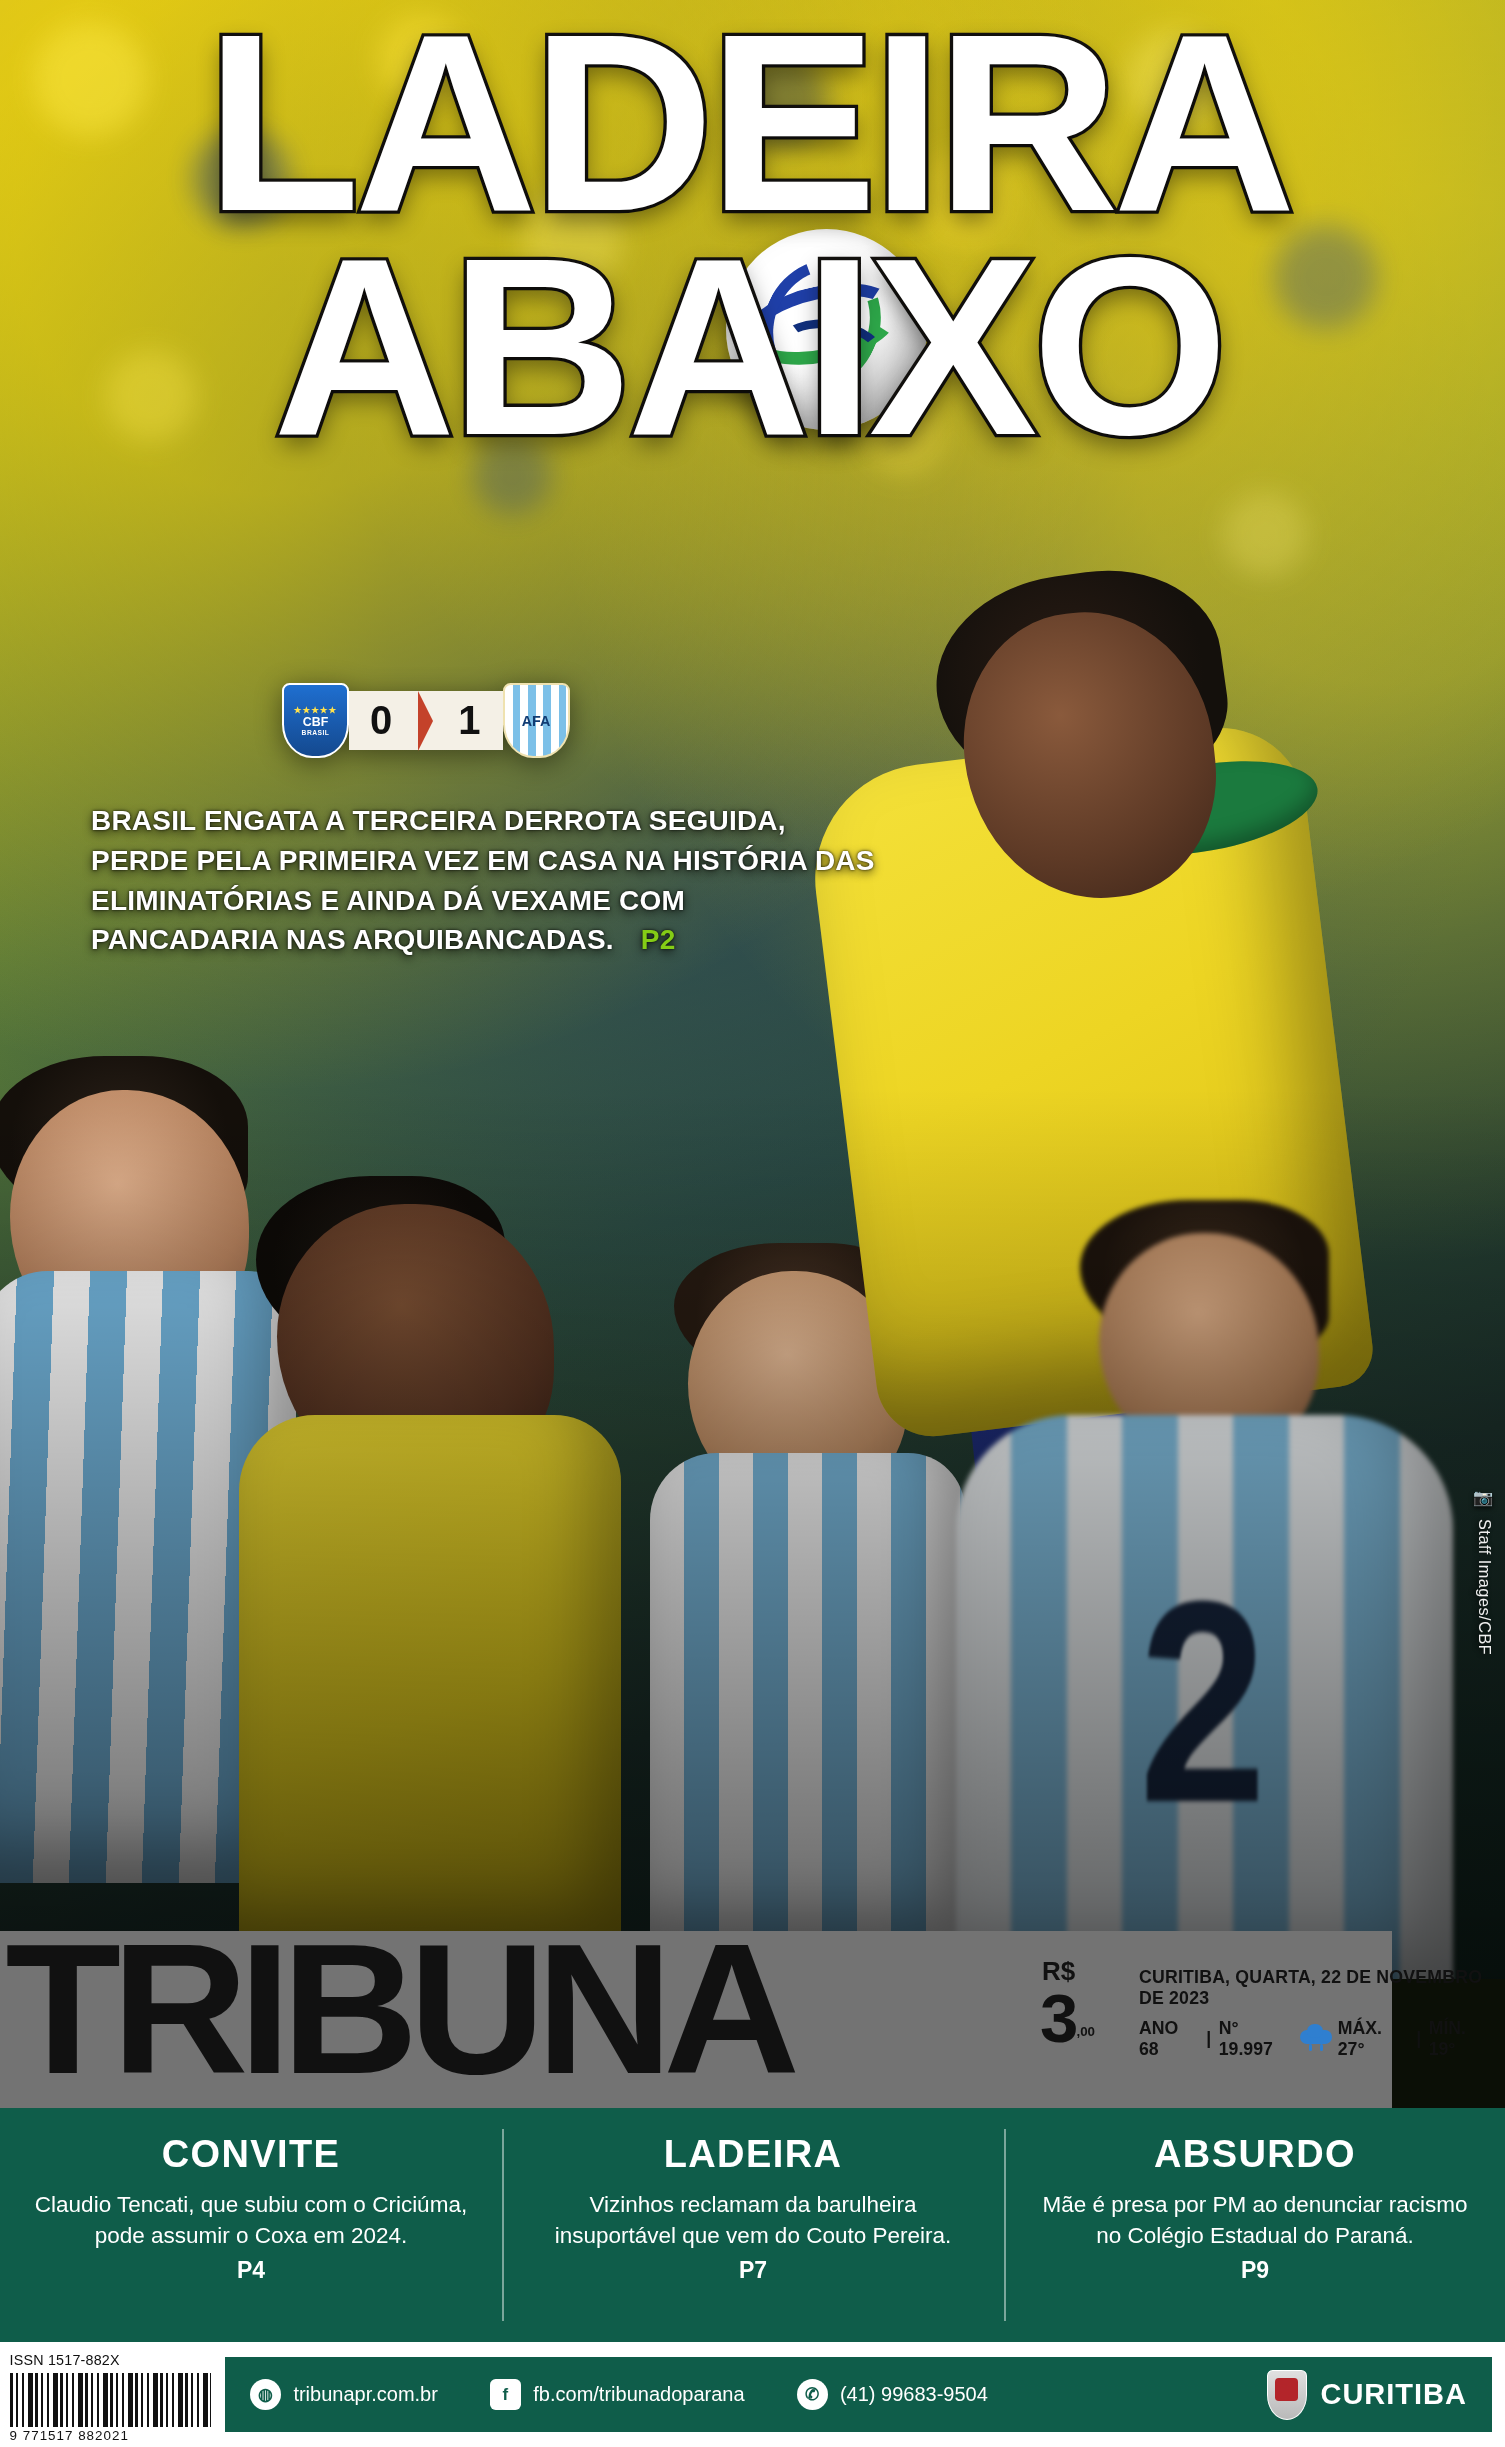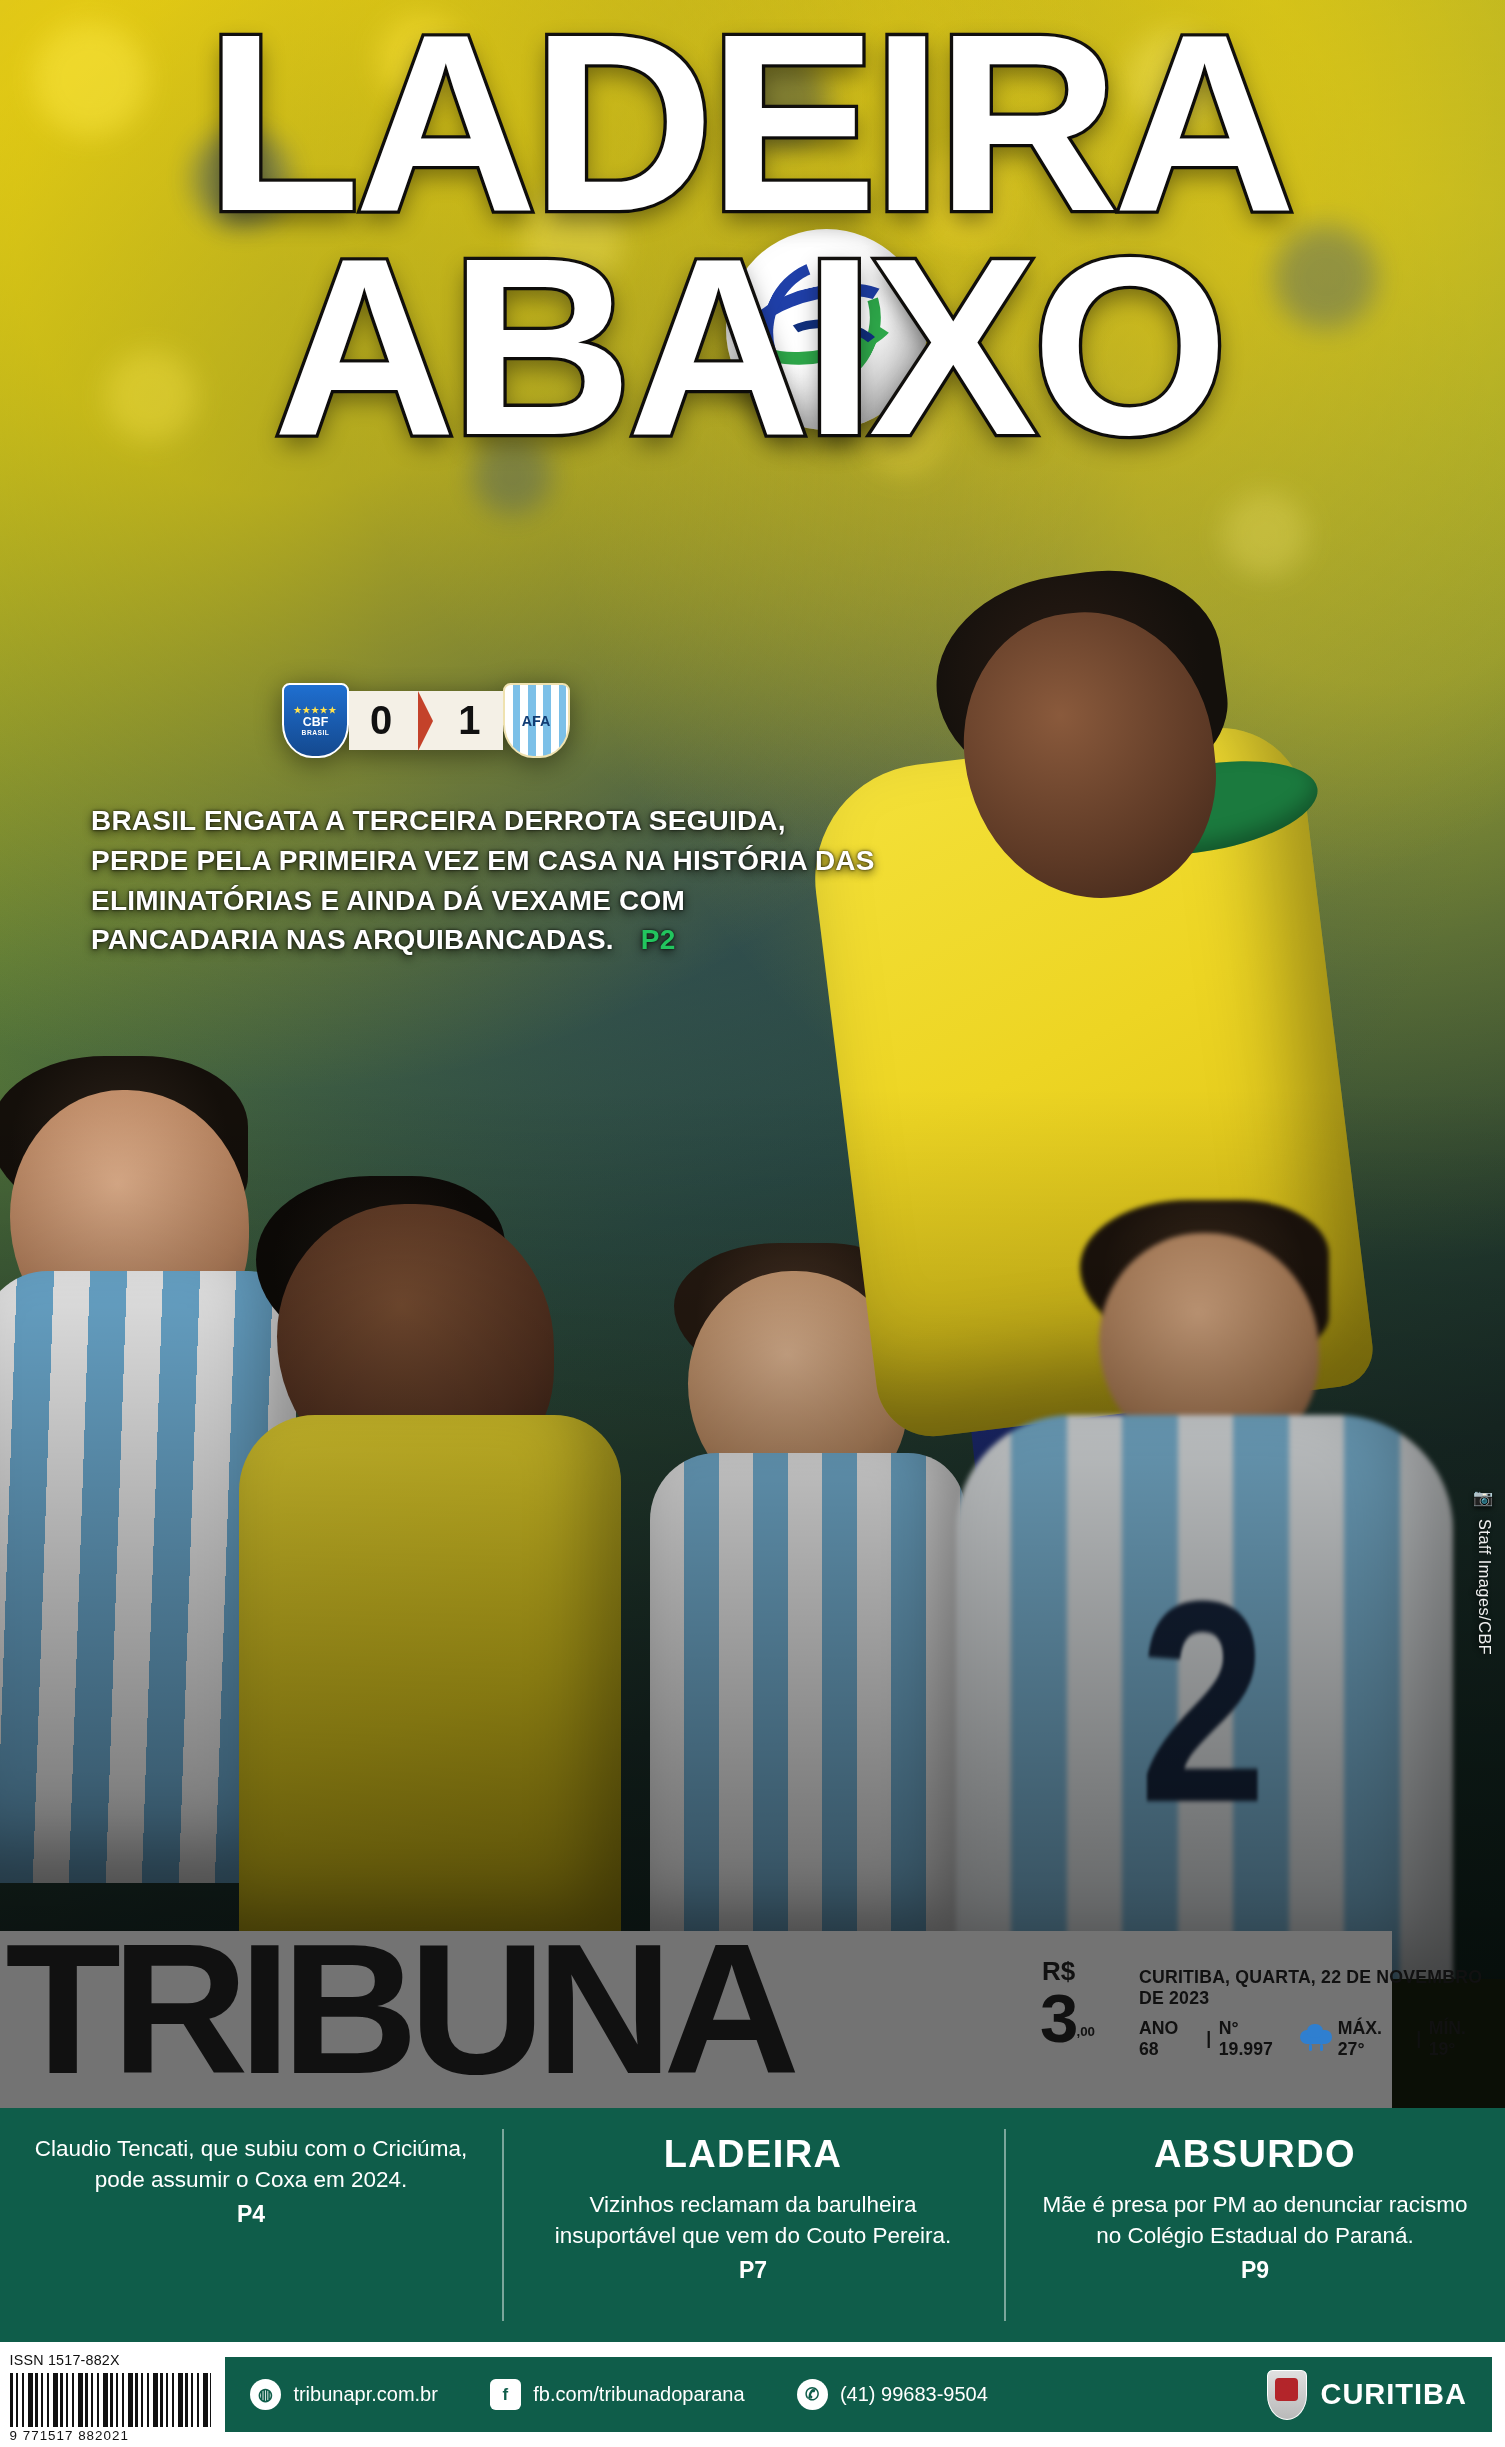--- a/index.html
+++ b/index.html
@@ -252,21 +252,21 @@
   .score-l, .score-r { width: 54px; text-align: center; }
 
   
   .lede {
     position: absolute; left: 91px; top: 801px; width: 784px;
     font-weight: 700; font-size: 28px; line-height: 1.42;
     color: #ffffff; letter-spacing: 0.2px;
     text-shadow: 0 2.9px 9.6px rgba(0,0,0,.75), 0 0 2.9px rgba(0,0,0,.9);
     text-transform: uppercase;
   }
-  .lede .pg { color: #22c55e; padding-left: 19px; }
+  .lede .pg { color: #84cc16; padding-left: 19px; }
 
   
   .credit {
     position: absolute; right: 11.5px; top: 1491px;
     writing-mode: vertical-rl;
     font-size: 16.3px; color: #f0f0f0; letter-spacing: 0.5px;
     text-shadow: 0 1.9px 5.7px rgba(0,0,0,.8);
     display: flex; align-items: center; gap: 7.6px;
   }
 
@@ -468,20 +468,21 @@
         </span>
         <span>MÁX. 27°</span>
         <span>|</span>
         <span>MÍN. 19°</span>
       </div>
     </div>
   </div>
 
   <div class="teasers">
     <div class="teaser">
+      <h3>CONVITE</h3>
       <p>Claudio Tencati, que subiu com o Criciúma, pode assumir o Coxa em 2024.</p>
       <span class="pg">P4</span>
     </div>
     <div class="teaser">
       <h3>LADEIRA</h3>
       <p>Vizinhos reclamam da barulheira insuportável que vem do Couto Pereira.</p>
       <span class="pg">P7</span>
     </div>
     <div class="teaser">
       <h3>ABSURDO</h3>

